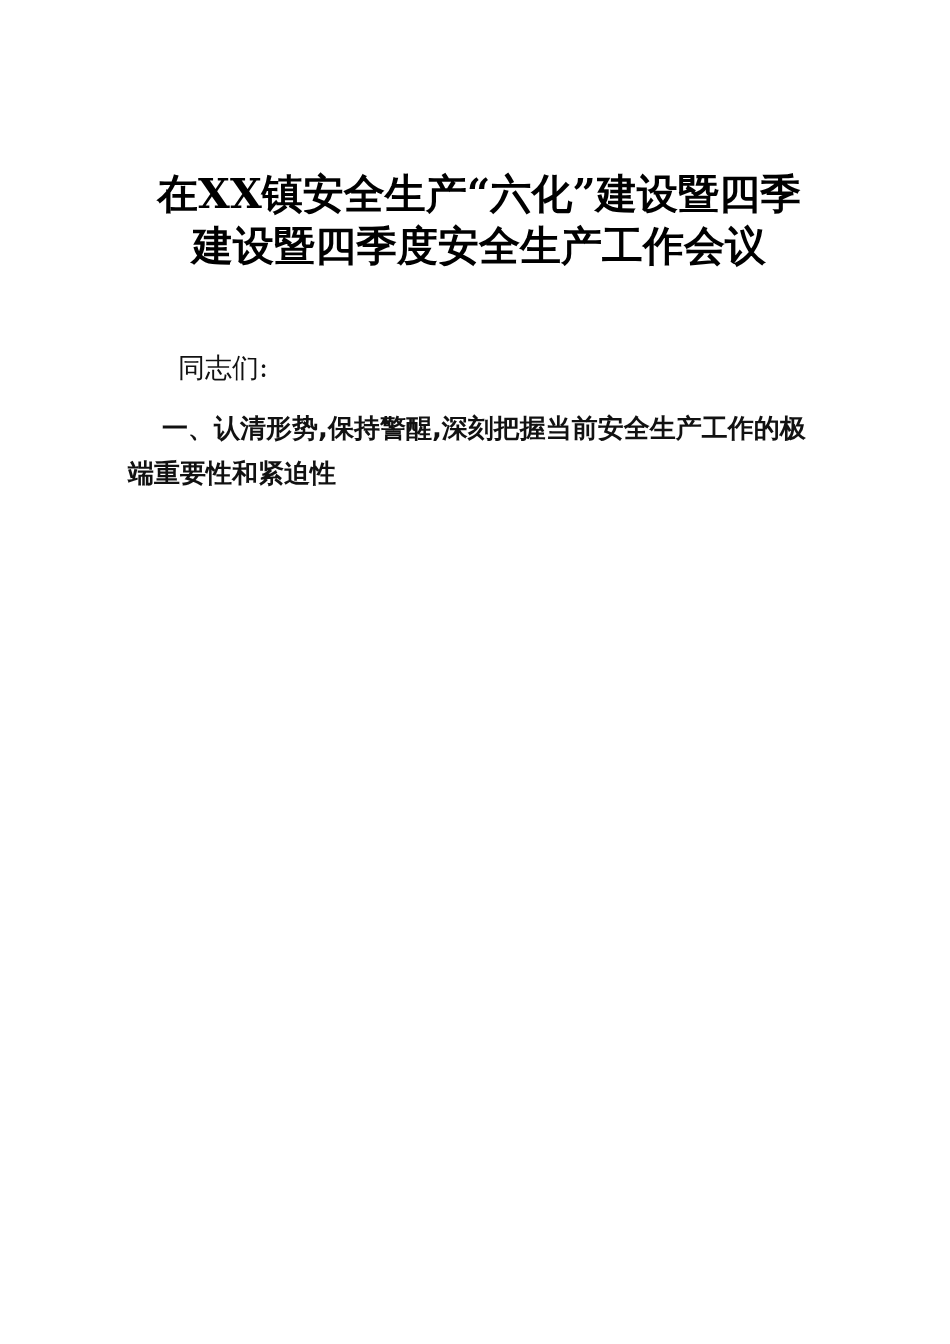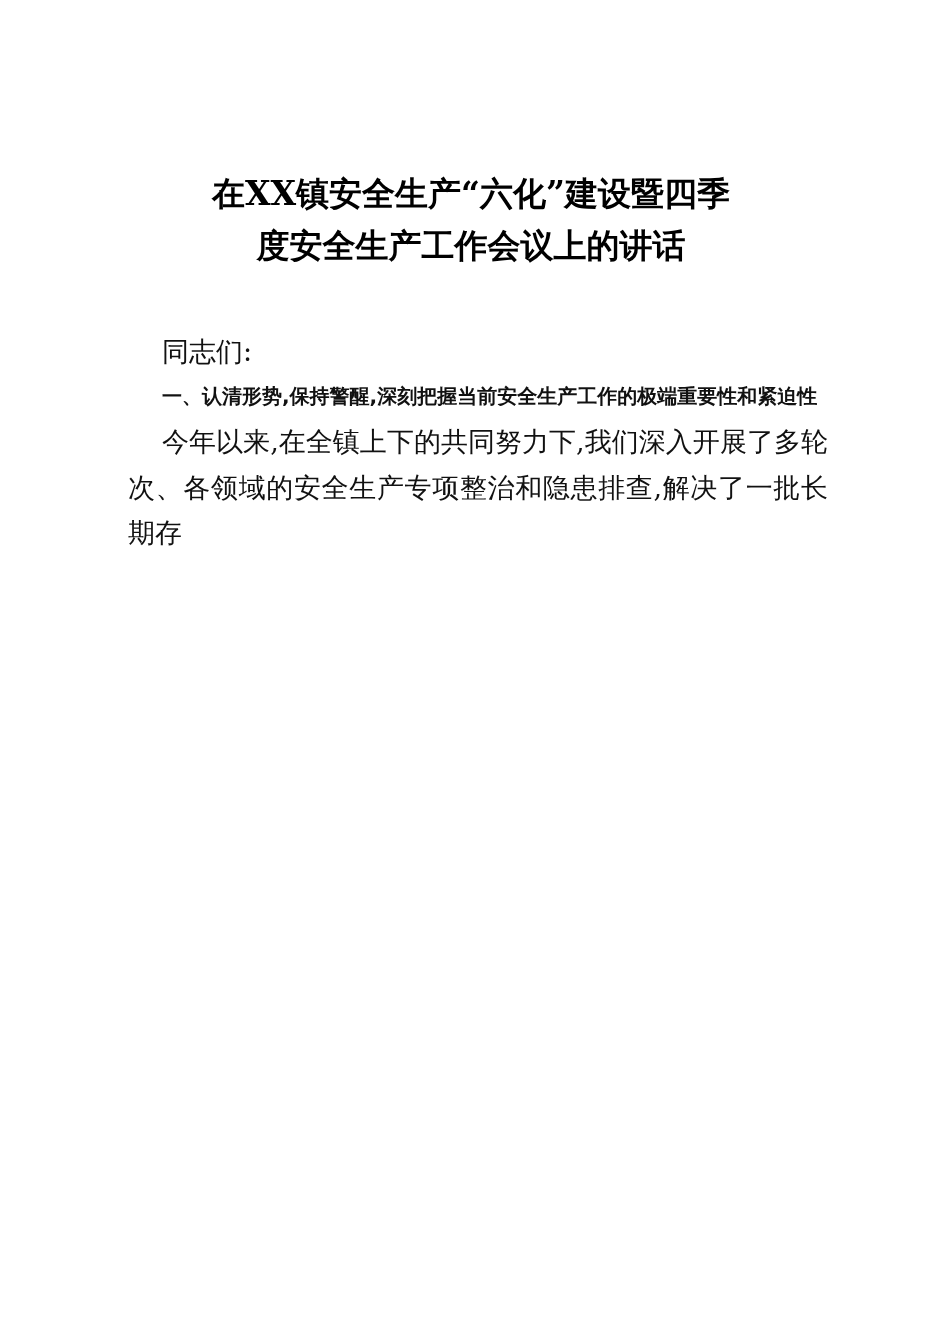--- a/index.html
+++ b/index.html
@@ -1,41 +1,40 @@
 <!DOCTYPE html>
 <html><head>
 <meta charset="utf-8">
 <style>
   html, body { margin: 0; padding: 0; background: #ffffff; }
   body { width: 950px; height: 1344px; position: relative; overflow: hidden; }
   .page { position: absolute; left: 0; top: 0; width: 950px; height: 1344px; background: #fff; }
   .title {
-    position: absolute; left: 96px; top: 168px; width: 750px;
+    position: absolute; left: 104px; top: 168px; width: 750px;
     text-align: center;
     font-family: "DejaVu Serif", "Liberation Serif", serif;
-    font-weight: bold; font-size: 33px; line-height: 52px;
+    font-weight: bold; font-size: 41px; line-height: 52px;
     color: #000;
     letter-spacing: 0px;
   }
   .body {
     position: absolute; left: 128px; top: 329px; width: 700px;
     font-family: "DejaVu Serif", "Liberation Serif", serif;
     font-size: 27px; line-height: 45.2px; color: #111;
   }
-  .para { margin: 0; text-indent: 34px; text-align: justify; }
+  .para { margin: 16px; text-indent: 34px; text-align: justify; }
   .heading { margin: 0; text-indent: 34px; font-weight: bold;
-    font-family: "DejaVu Sans", "Liberation Sans", sans-serif; font-size: 20px; }
+    font-family: "DejaVu Sans", "Liberation Sans", sans-serif; font-size: 26px; }
 </style>
 </head>
 <body>
 
 <div class="page">
   <div class="title">
     <div>在XX镇安全生产“六化”建设暨四季</div>
-    <div>度安全生产工作会议上的讲话</div>
+    <div>建设暨四季度安全生产工作会议</div>
   </div>
 
   <div class="body">
     <p class="para">同志们:</p>
     <p class="heading">一、认清形势,保持警醒,深刻把握当前安全生产工作的极端重要性和紧迫性</p>
-    <p class="para">今年以来,在全镇上下的共同努力下,我们深入开展了多轮次、各领域的安全生产专项整治和隐患排查,解决了一批长期存</p>
   </div>
 </div>
 
 </body></html>

